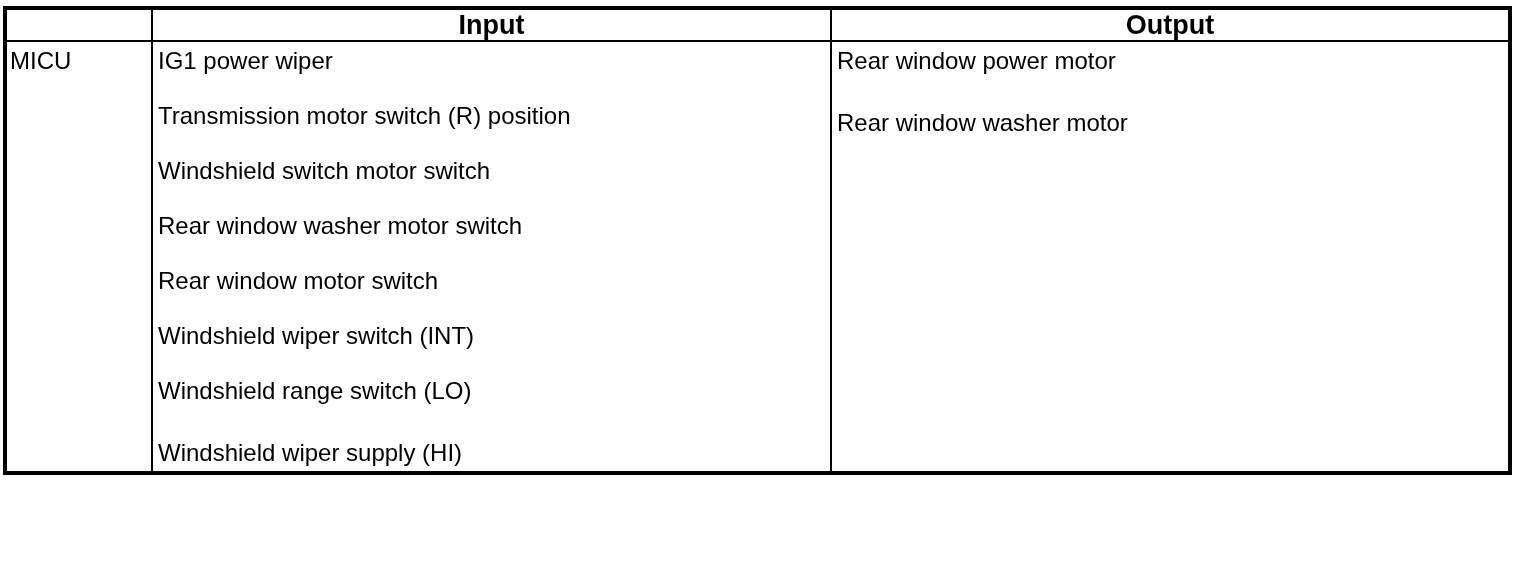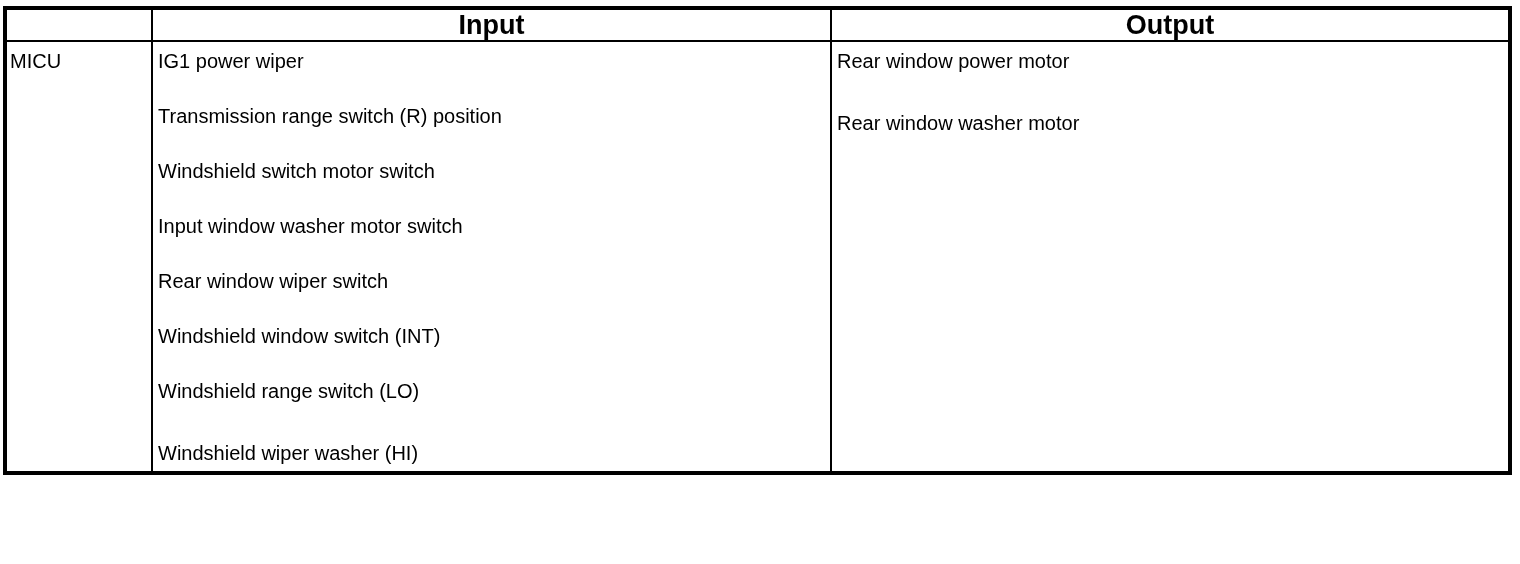--- a/index.html
+++ b/index.html
@@ -41,21 +41,21 @@
     font-size: 27px;
     font-weight: bold;
     text-align: center;
     vertical-align: middle;
     padding: 0;
     line-height: 30px;
     border-bottom-width: 3px;
   }
   tbody td {
     vertical-align: top;
-    font-size: 20px;
+    font-size: 24px;
     padding: 5px 4px 4px 5px;
   }
   td.src-cell {
     padding-left: 3px;
     line-height: 28px;
   }
   .io-entry {
     line-height: 28px;
     white-space: nowrap;
     margin-bottom: 27px;
@@ -80,27 +80,27 @@
         <th></th>
         <th>Input</th>
         <th>Output</th>
       </tr>
     </thead>
     <tbody>
         <tr>
           <td class="src-cell">MICU</td>
           <td class="io-cell">
             <div class="io-entry">IG1 power wiper</div>
-            <div class="io-entry">Transmission range switch (R) position</div>
+            <div class="io-entry">Transmission motor switch (R) position</div>
             <div class="io-entry">Windshield switch motor switch</div>
-            <div class="io-entry">Input window washer motor switch</div>
-            <div class="io-entry">Rear window wiper switch</div>
-            <div class="io-entry">Windshield window switch (INT)</div>
+            <div class="io-entry">Rear window washer motor switch</div>
+            <div class="io-entry">Rear window motor switch</div>
+            <div class="io-entry">Windshield wiper switch (INT)</div>
             <div class="io-entry">Windshield range switch (LO)</div>
-            <div class="io-entry">Windshield wiper washer (HI)</div>
+            <div class="io-entry">Windshield wiper supply (HI)</div>
           </td>
           <td class="io-cell">
             <div class="io-entry">Rear window power motor</div>
             <div class="io-entry">Rear window washer motor</div>
           </td>
         </tr>
       </tbody>
   </table>
 </div>
 

